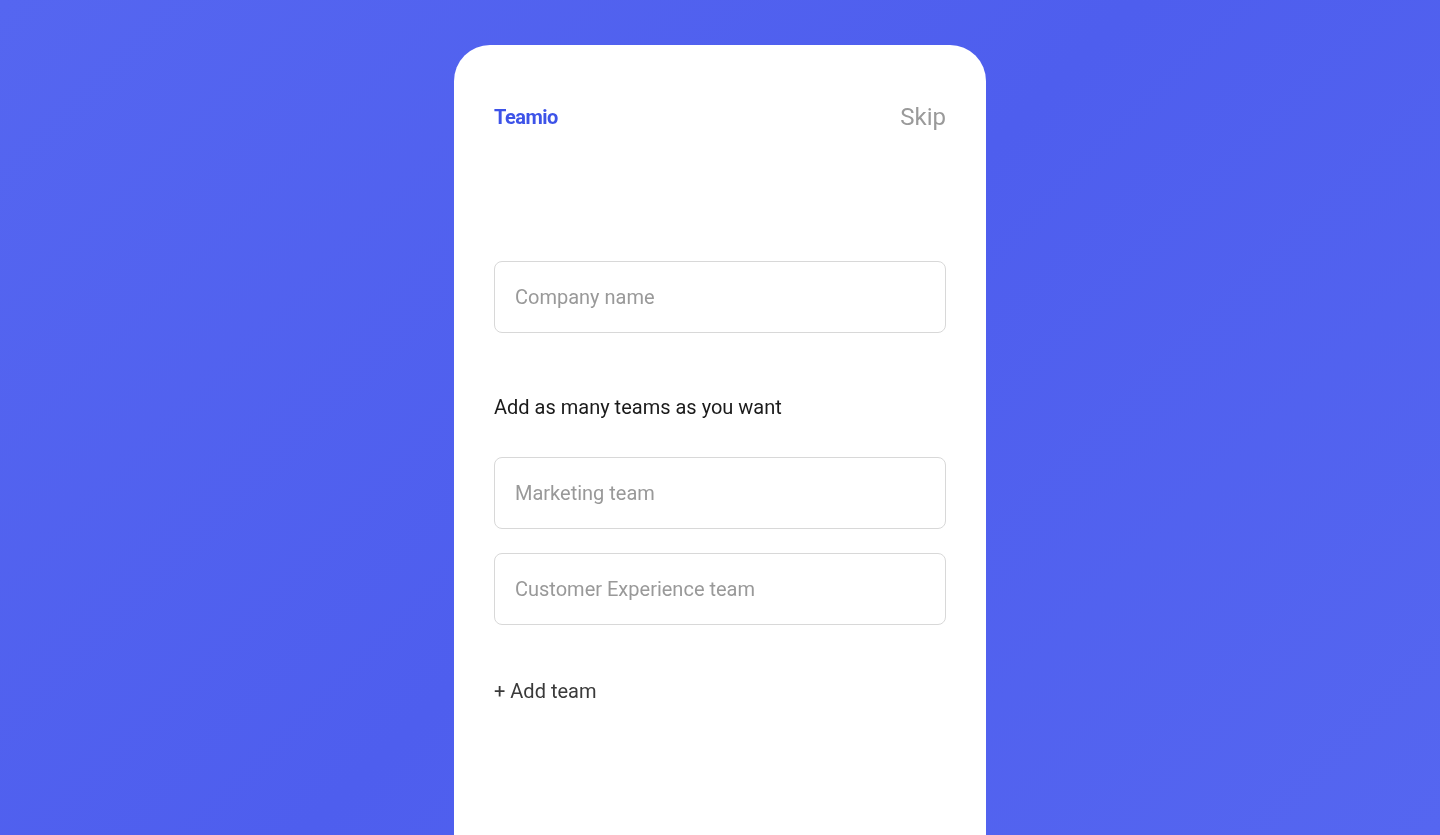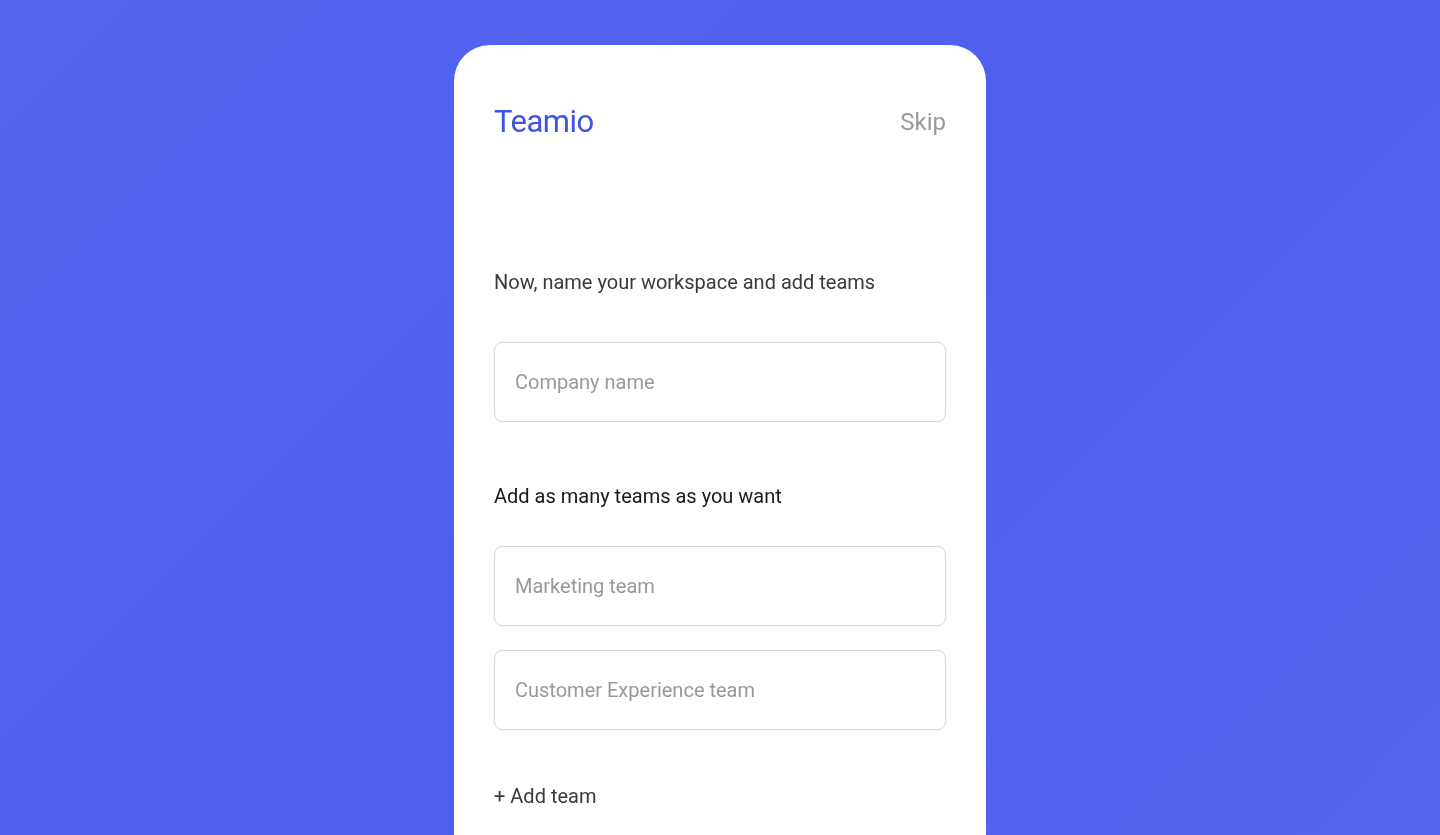--- a/index.html
+++ b/index.html
@@ -29,22 +29,22 @@
     }
     
     .card-header {
       display: flex;
       justify-content: space-between;
       align-items: center;
       margin-bottom: 130px;
     }
     
     .logo {
-      font-size: 31px;
-      font-weight: 400;
+      font-size: 20px;
+      font-weight: 700;
       color: #3d53e8;
       letter-spacing: -0.5px;
     }
     
     .skip-link {
       font-size: 24px;
       color: #9a9a9a;
       cursor: pointer;
       background: none;
       border: none;
@@ -62,21 +62,21 @@
     
     .subheading {
       font-size: 20px;
       color: #3a3a3a;
       margin-bottom: 48px;
       font-weight: 400;
     }
     
     .input-field {
       width: 100%;
-      height: 80px;
+      height: 72px;
       border: 1px solid #d8d8d8;
       border-radius: 8px;
       padding: 0 20px;
       font-size: 20px;
       color: #333;
       background: #fff;
       font-family: inherit;
       margin-bottom: 24px;
     }
     
@@ -106,21 +106,20 @@
   </style>
 </head>
 <body>
 
 <div class="card">
   <div class="card-header">
     <div class="logo">Teamio</div>
     <button class="skip-link">Skip</button>
   </div>
   
-  <p class="subheading">Now, name your workspace and add teams</p>
   
   <input type="text" class="input-field" placeholder="Company name" style="">
   
   <div class="section-label">Add as many teams as you want</div>
   
   <input type="text" class="input-field" placeholder="Marketing team" style="">
   
   <input type="text" class="input-field" placeholder="Customer Experience team" style="">
   
   <button class="add-team-btn">+ Add team</button>

